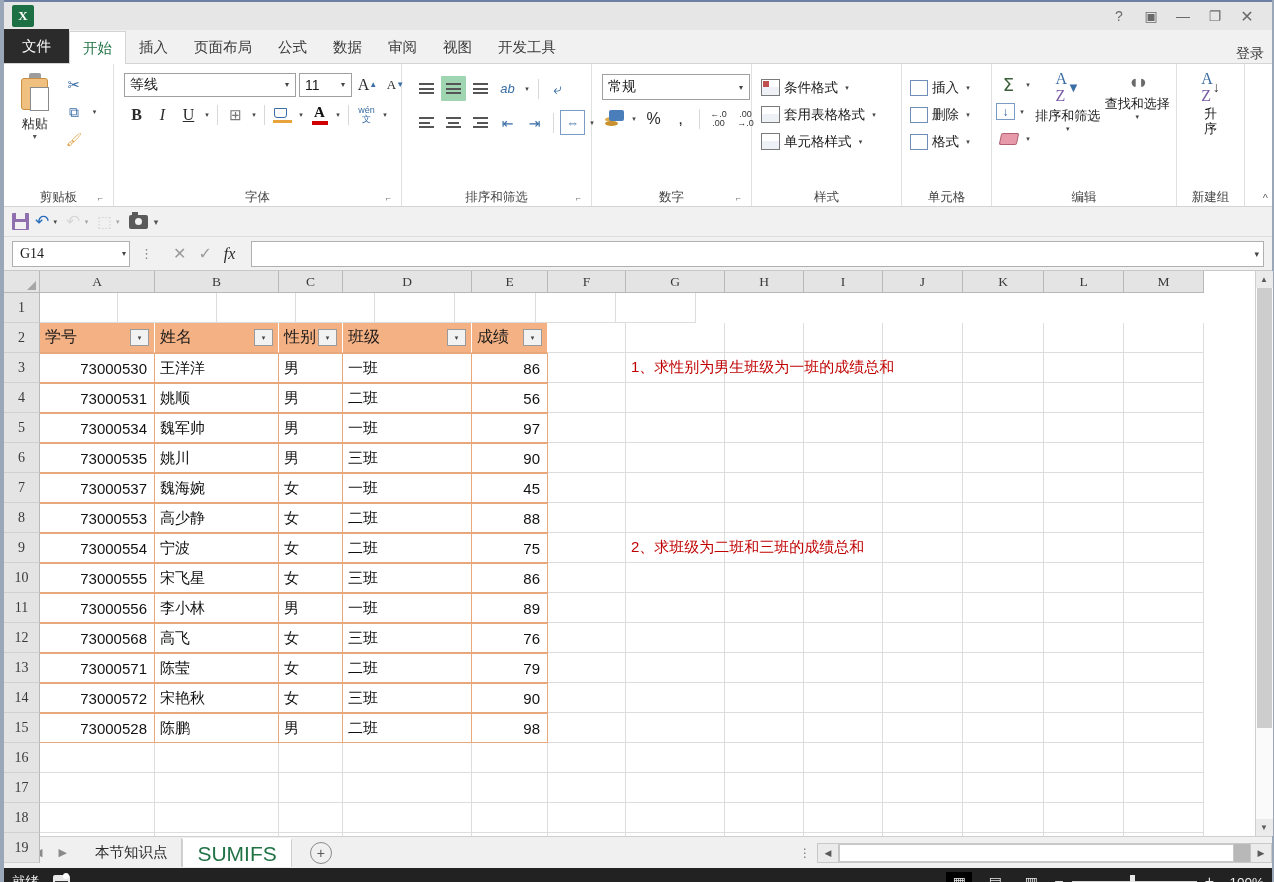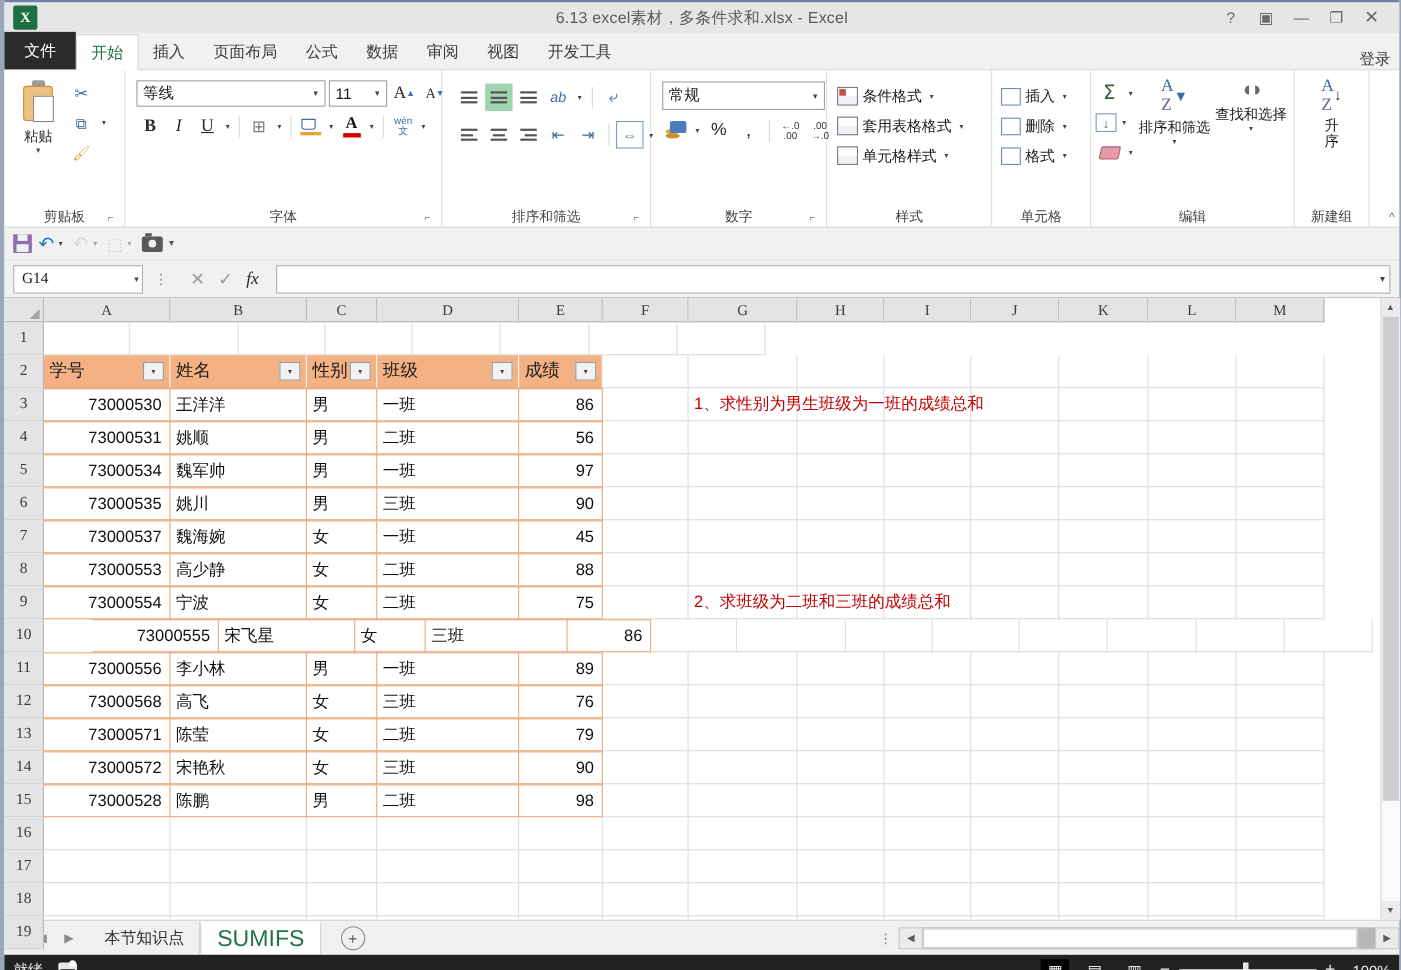--- a/index.html
+++ b/index.html
@@ -379,21 +379,20 @@
   .zs-sign { font-size: 16px; color: #e8e8e8; }
   .zoom-val { font-size: 13.5px; min-width: 40px; text-align: right; }
 </style>
 </head>
 <body>
 
 <div id="app">
 
   <div class="titlebar">
     <div class="xl-logo">X</div>
-    <div class="title-text">6.13  excel素材，多条件求和.xlsx - Excel</div>
     <div class="win-btns">
       <div class="win-btn">?</div>
       <div class="win-btn">▣</div>
       <div class="win-btn">—</div>
       <div class="win-btn">❐</div>
       <div class="win-btn close">✕</div>
     </div>
   </div>
 
   <div class="tabbar">
@@ -941,21 +940,21 @@
             <div class="gcell" style="width: 78px; flex: 0 0 78px;"></div>
             <div class="gcell annot" style="width: 99px; flex: 0 0 99px; overflow: visible; position: relative; z-index: 2;">2、求班级为二班和三班的成绩总和</div>
             <div class="gcell" style="width: 79px; flex: 0 0 79px;"></div>
             <div class="gcell" style="width: 79px; flex: 0 0 79px;"></div>
             <div class="gcell" style="width: 80px; flex: 0 0 80px;"></div>
             <div class="gcell" style="width: 81px; flex: 0 0 81px;"></div>
             <div class="gcell" style="width: 80px; flex: 0 0 80px;"></div>
             <div class="gcell" style="width: 80px; flex: 0 0 80px;"></div>
           </div>
           <div style="display: flex;">
-            <div class="gcell tbl-cell num-right" style="width: 115px; flex: 0 0 115px; margin-left: 44px;">73000555</div>
+            <div class="gcell tbl-cell num-right" style="width: 115px; flex: 0 0 115px;">73000555</div>
             <div class="gcell tbl-cell" style="width: 124px; flex: 0 0 124px;">宋飞星</div>
             <div class="gcell tbl-cell" style="width: 64px; flex: 0 0 64px;">女</div>
             <div class="gcell tbl-cell" style="width: 129px; flex: 0 0 129px;">三班</div>
             <div class="gcell tbl-cell num-right" style="width: 76px; flex: 0 0 76px;">86</div>
             <div class="gcell" style="width: 78px; flex: 0 0 78px;"></div>
             <div class="gcell" style="width: 99px; flex: 0 0 99px;"></div>
             <div class="gcell" style="width: 79px; flex: 0 0 79px;"></div>
             <div class="gcell" style="width: 79px; flex: 0 0 79px;"></div>
             <div class="gcell" style="width: 80px; flex: 0 0 80px;"></div>
             <div class="gcell" style="width: 81px; flex: 0 0 81px;"></div>

